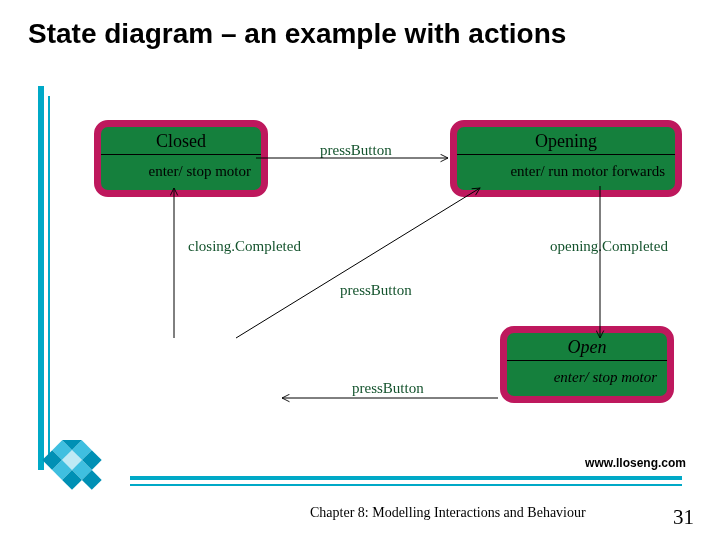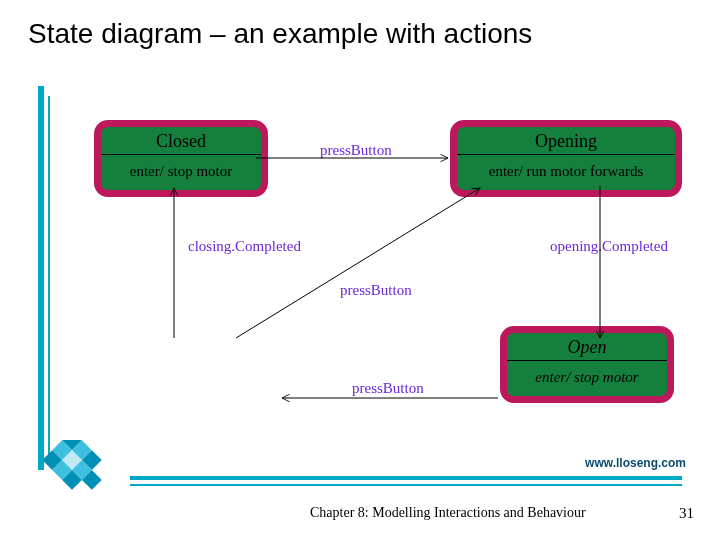--- a/index.html
+++ b/index.html
@@ -16,21 +16,21 @@
     width: 720px;
     height: 540px;
     overflow: hidden;
   }
   .title {
     position: absolute;
     left: 28px;
     top: 18px;
     font-size: 28px;
     font-family: Arial, Helvetica, sans-serif;
-    font-weight: 400;
+    font-weight: 700;
   }
   
   .rule-left-outer {
     position: absolute;
     left: 38px;
     top: 86px;
     width: 6px;
     height: 384px;
     background: #00a9c7;
   }
@@ -66,41 +66,41 @@
     height: 60px;
   }
   .logo svg { display: block; }
   .site {
     position: absolute;
     right: 34px;
     top: 456px;
     font-family: Arial, Helvetica, sans-serif;
     font-size: 12px;
     font-weight: 700;
-    color: #0c4a6e;
+    color: #000000;
   }
   .copyright {
     position: absolute;
     left: 134px;
     top: 508px;
     font-size: 11px;
     font-family: "Times New Roman", Times, serif;
   }
   .chapter {
     position: absolute;
     left: 310px;
     top: 505px;
     font-size: 14px;
     font-family: "Times New Roman", Times, serif;
   }
   .pagenum {
     position: absolute;
     right: 26px;
     top: 505px;
-    font-size: 15px;
+    font-size: 21px;
     font-family: "Times New Roman", Times, serif;
     text-align: right;
   }
 
   
   .diagram {
     position: absolute;
     left: 70px;
     top: 110px;
     width: 620px;
@@ -117,28 +117,28 @@
   }
   .state .sname {
     text-align: center;
     font-size: 18px;
     padding: 4px 10px 2px 10px;
     border-bottom: 1px solid #000;
   }
   .state .sact {
     font-size: 15px;
     padding: 8px 10px 10px 10px;
-    text-align: center;
+    text-align: right;
   }
   .trlabel {
     position: absolute;
     font-size: 15px;
     white-space: nowrap;
     background: transparent;
-    color: #6d28d9;
+    color: #14532d;
   }
   svg.arrows {
     position: absolute;
     left: 0; top: 0;
     width: 620px;
     height: 330px;
     overflow: visible;
   }
 </style>
 </head>

